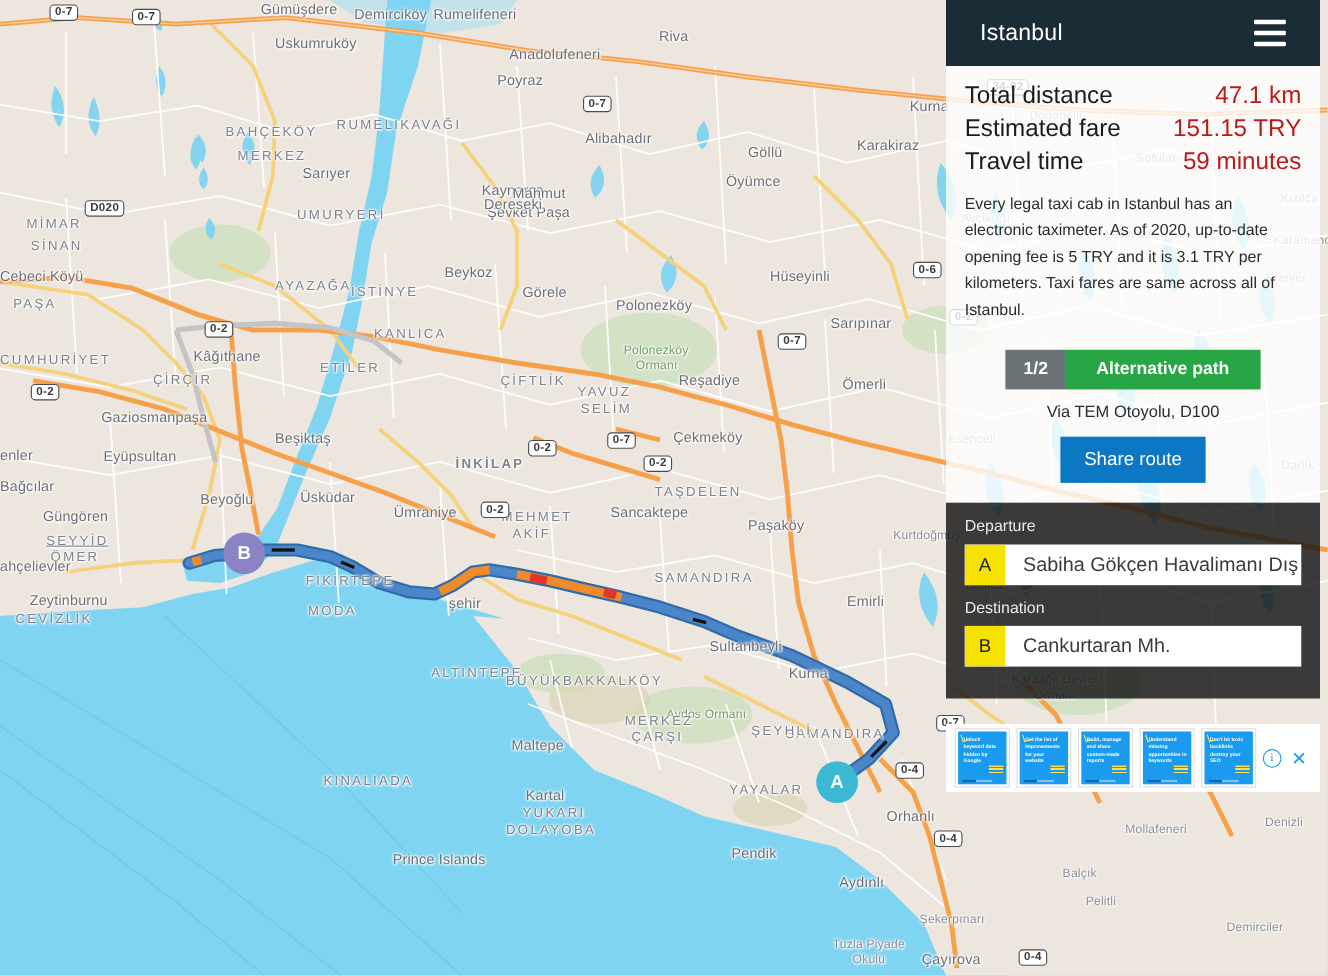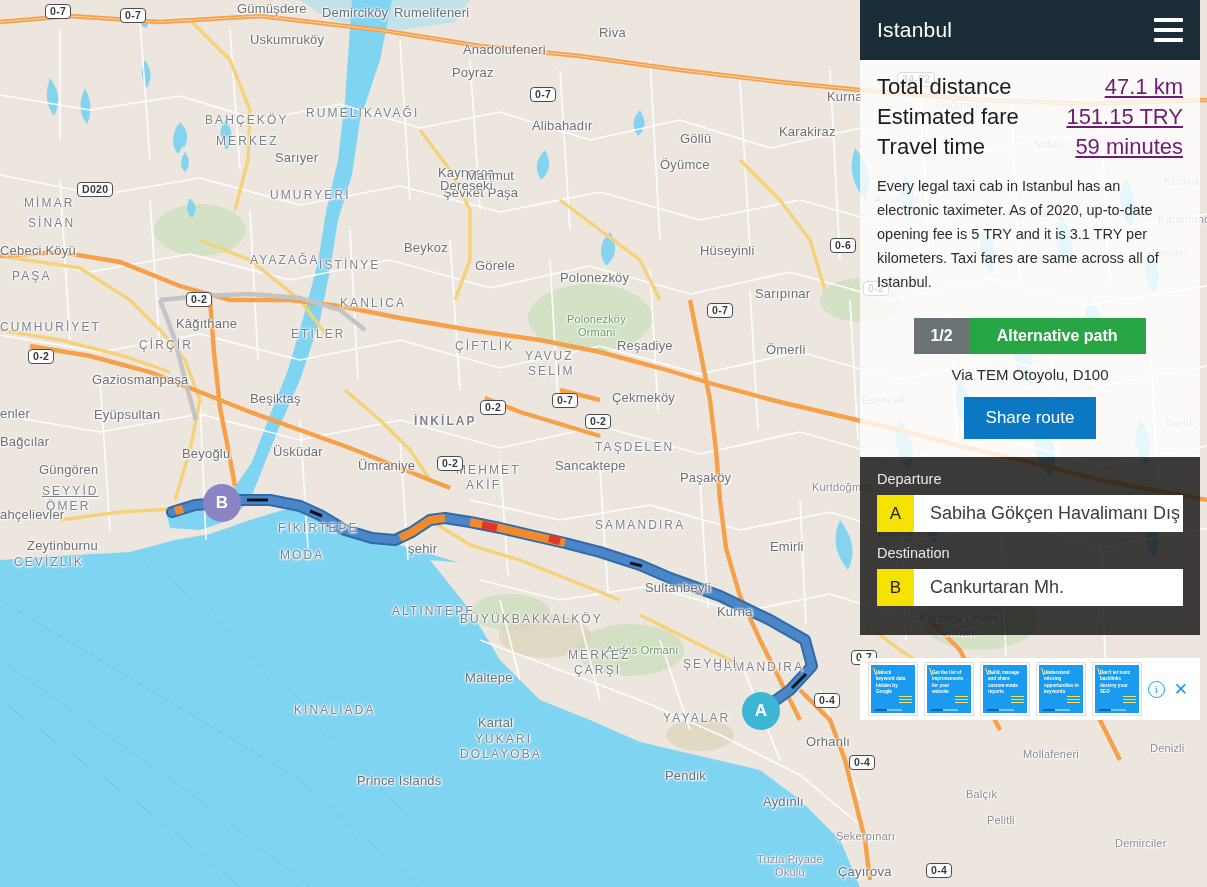--- a/index.html
+++ b/index.html
@@ -32,33 +32,33 @@
   .marker{
     position:absolute;border-radius:50%;display:flex;align-items:center;
     justify-content:center;color:#fff;font-size:17px;font-weight:600;
   }
 
   
   .panel{position:absolute;top:0;right:7px;width:340px;height:720px;}
 
   .p-header{
     height:60px;background:#1a2c35;display:flex;align-items:center;
-    justify-content:space-between;padding:0 17px;box-sizing:border-box;
+    justify-content:space-between;padding:0 31px;box-sizing:border-box;
   }
   .p-title{color:#fff;font-size:21px;letter-spacing:.2px;}
   .hamburger{width:29px;display:flex;flex-direction:column;gap:6px;cursor:pointer;}
   .hamburger i{display:block;height:4px;background:#fff;border-radius:1px;}
 
   .p-body{
     background:rgba(255,255,255,.80);
     padding:14px 17px 18px 17px;box-sizing:border-box;
   }
   .stat-row{display:flex;justify-content:space-between;align-items:baseline;margin-bottom:4px;}
   .stat-label{font-size:22px;color:#1b1b1b;}
-  .stat-value{font-size:22px;color:#701a75;text-decoration:underline;}
+  .stat-value{font-size:22px;color:#b91c1c;}
 
   .p-desc{
     margin-top:14px;font-size:14.5px;line-height:24px;color:#2c2c2c;
   }
 
   .alt-wrap{display:flex;justify-content:center;margin-top:24px;}
   .alt-btn{display:flex;height:36px;cursor:pointer;}
   .alt-count{
     background:#6b7377;color:#fff;font-size:16px;font-weight:bold;
     display:flex;align-items:center;padding:0 16px;

